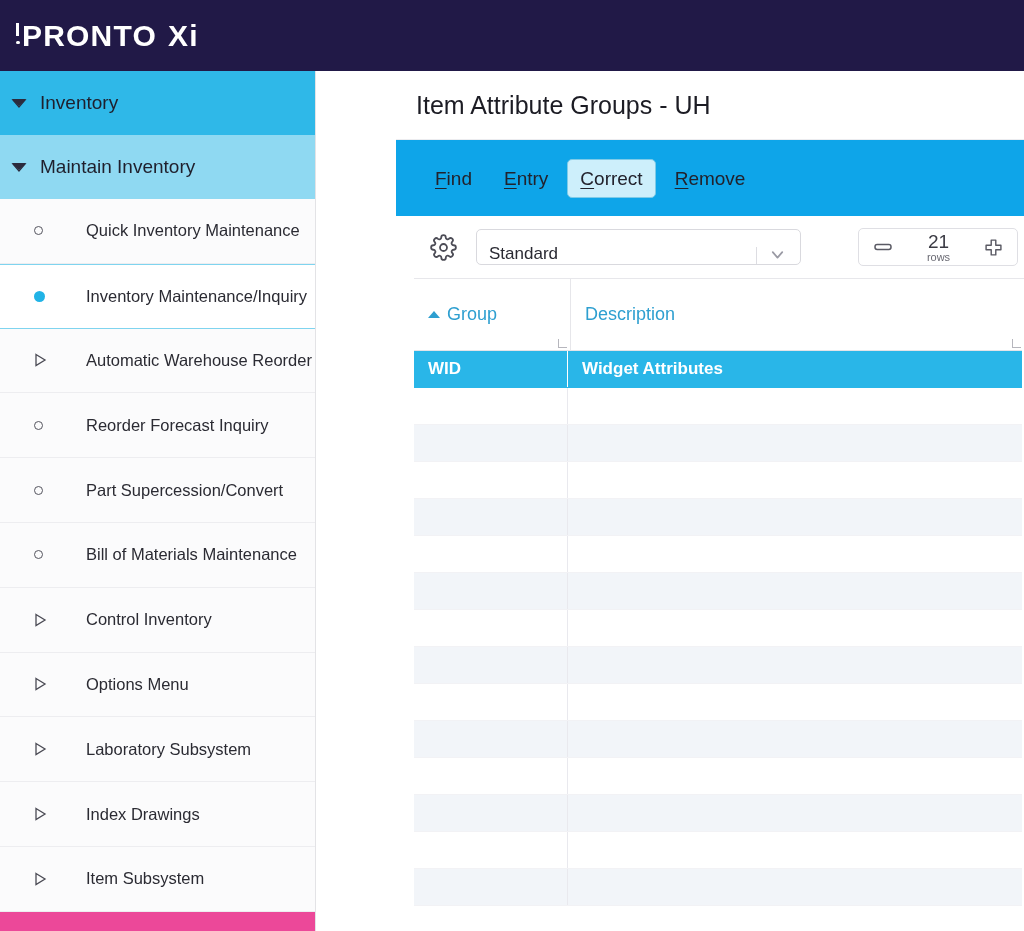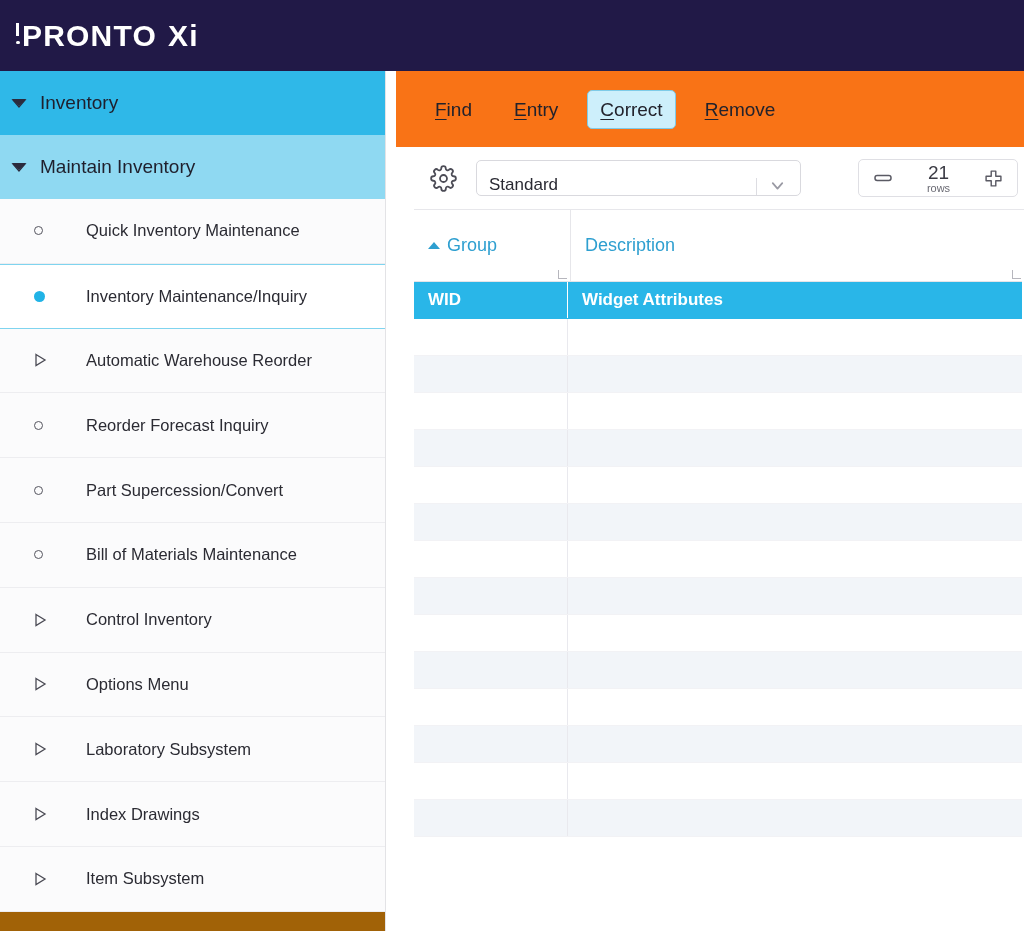--- a/index.html
+++ b/index.html
@@ -63,23 +63,23 @@
   .brand-xi {
     margin-left: 11px;
     position: relative;
   }
 
   
   .sidebar {
     position: absolute;
     top: 71px;
     left: 0;
-    width: 386px;
+    width: 316px;
     height: 860px;
-    background: #a16207;
+    background: #ec4899;
     overflow: hidden;
     border-right: 1px solid #e3e3e6;
   }
   .side-group {
     height: 64px;
     display: flex;
     align-items: center;
     padding-left: 10px;
     font-size: 19px;
     color: #1f1f2c;
@@ -162,22 +162,22 @@
     font-size: 25px;
     color: #1c1c24;
     font-weight: normal;
   }
 
   .action-bar {
     height: 76px;
     display: flex;
     align-items: center;
     padding-left: 26px;
-    gap: 16px;
-    background: #f97316;
+    gap: 6px;
+    background: #0ea5e9;
   }
   .action-btn {
     font-size: 19px;
     color: #22222c;
     padding: 9px 12px;
     border-radius: 5px;
     border: 1px solid transparent;
     background: transparent;
     cursor: pointer;
     font-family: "Liberation Sans", sans-serif;
@@ -440,20 +440,23 @@
             <path d="M2 1.5 L11 7 L2 12.5 Z" fill="none" stroke="#4a4a54" stroke-width="1.3"></path>
           </svg>
       </span>
       <span>Item Subsystem</span>
     </div>
 
   </div>
 
   <div class="main">
 
+    <div class="page-title-bar">
+      <h1 class="page-title">Item Attribute Groups - UH</h1>
+    </div>
 
     <div class="action-bar">
       <button class="action-btn"><u>F</u><span>ind</span></button>
       <button class="action-btn"><u>E</u><span>ntry</span></button>
       <button class="action-btn active"><u>C</u><span>orrect</span></button>
       <button class="action-btn"><u>R</u><span>emove</span></button>
     </div>
 
     <div class="tools-row">
 

